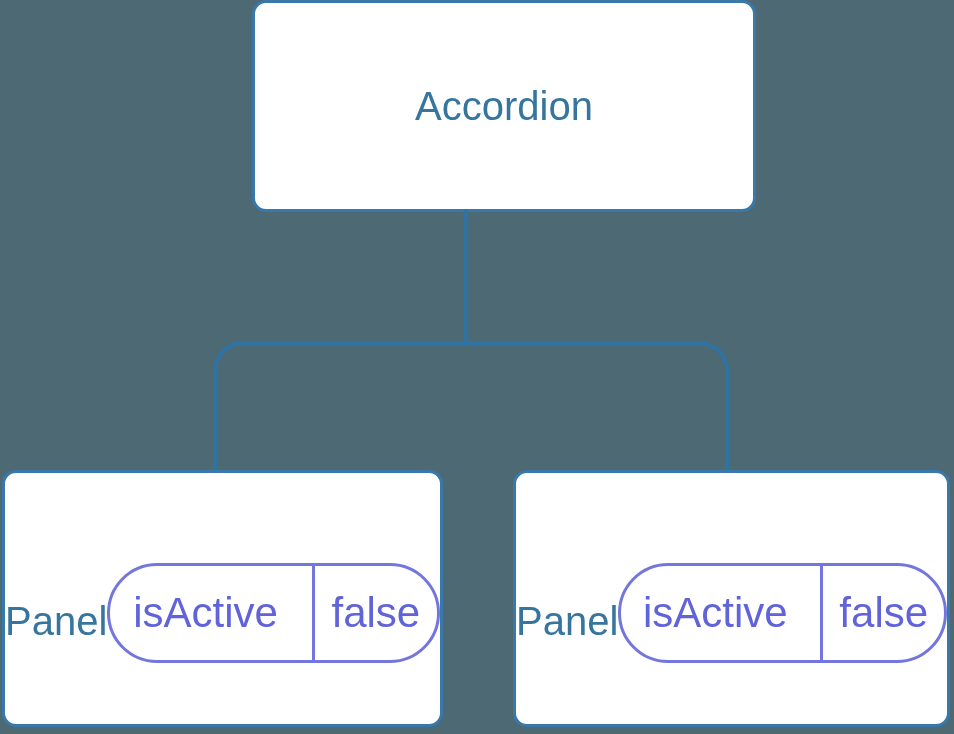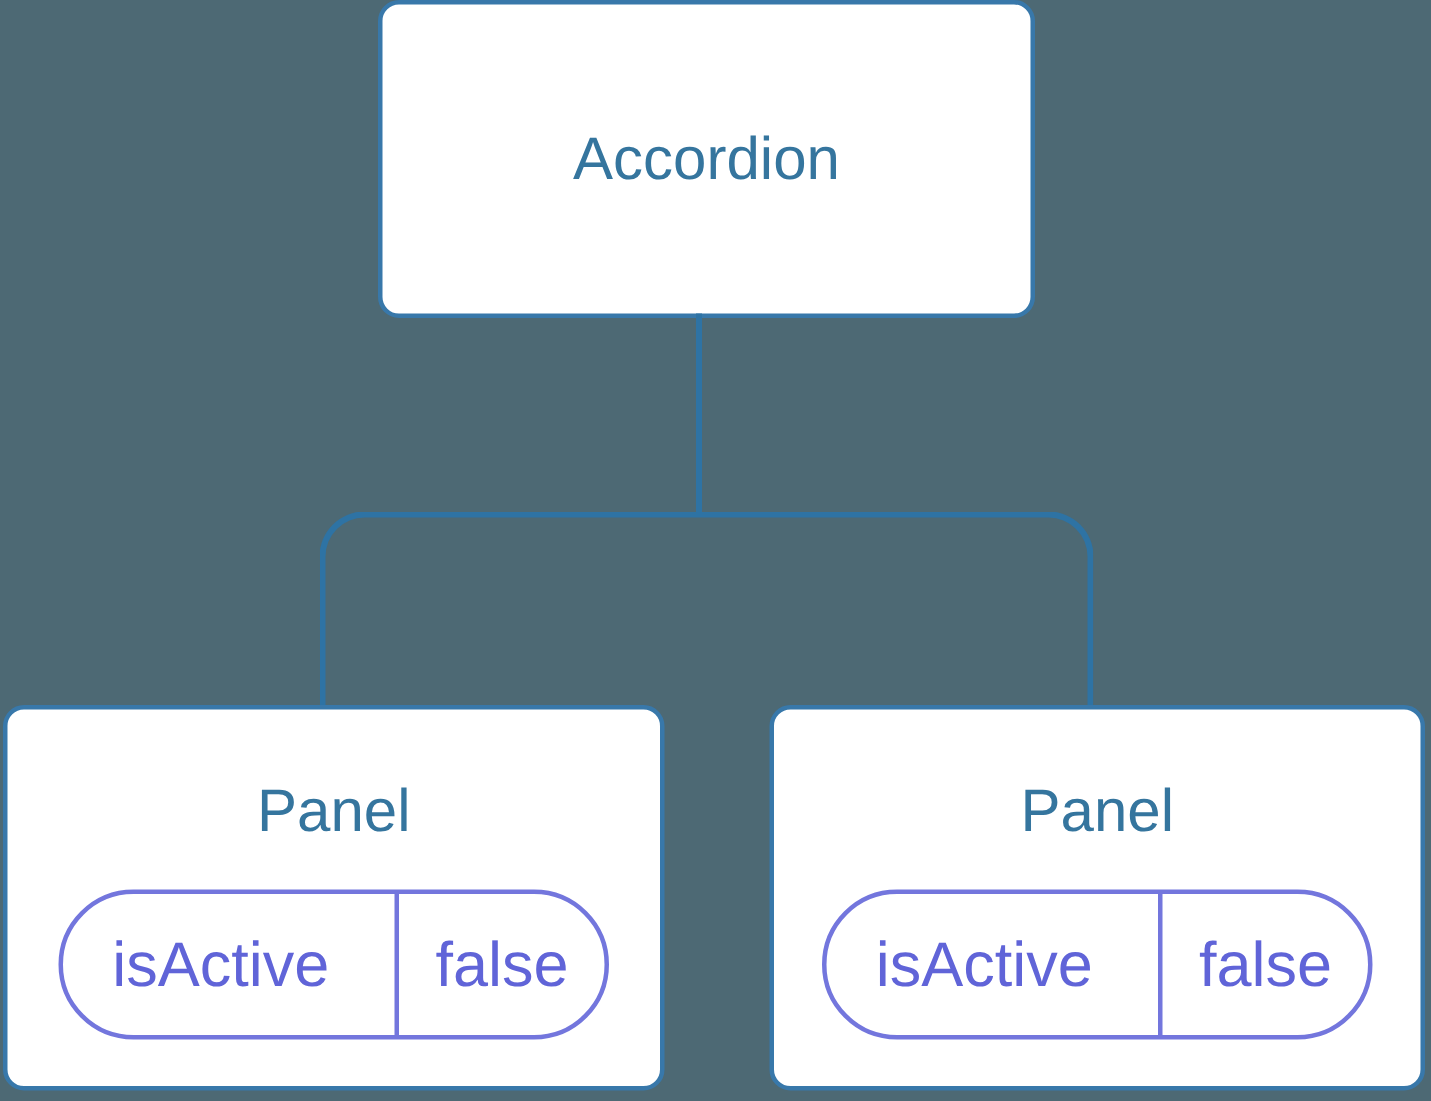--- a/index.html
+++ b/index.html
@@ -18,31 +18,31 @@
   .node {
     position: absolute;
     box-sizing: border-box;
     background: #ffffff;
     border: 3px solid var(--node-border, #3878AA);
     border-radius: 14px;
   }
   .node-accordion {
     left: 252px;
     top: 0px;
-    width: 438px;
+    width: 504px;
     height: 212px;
     display: flex;
     align-items: center;
     justify-content: center;
   }
   .node-panel {
     top: 470px;
     height: 257px;
     display: flex;
-    flex-direction: column;
+    flex-direction: row;
     align-items: center;
   }
   .node-panel-left  { left: 2px;   width: 441px; }
   .node-panel-right { left: 513px; width: 437px; }
   .node-title {
     color: var(--node-label, #35759E);
     font-size: 40px;
     font-weight: 500;
     line-height: 48px;
   }

